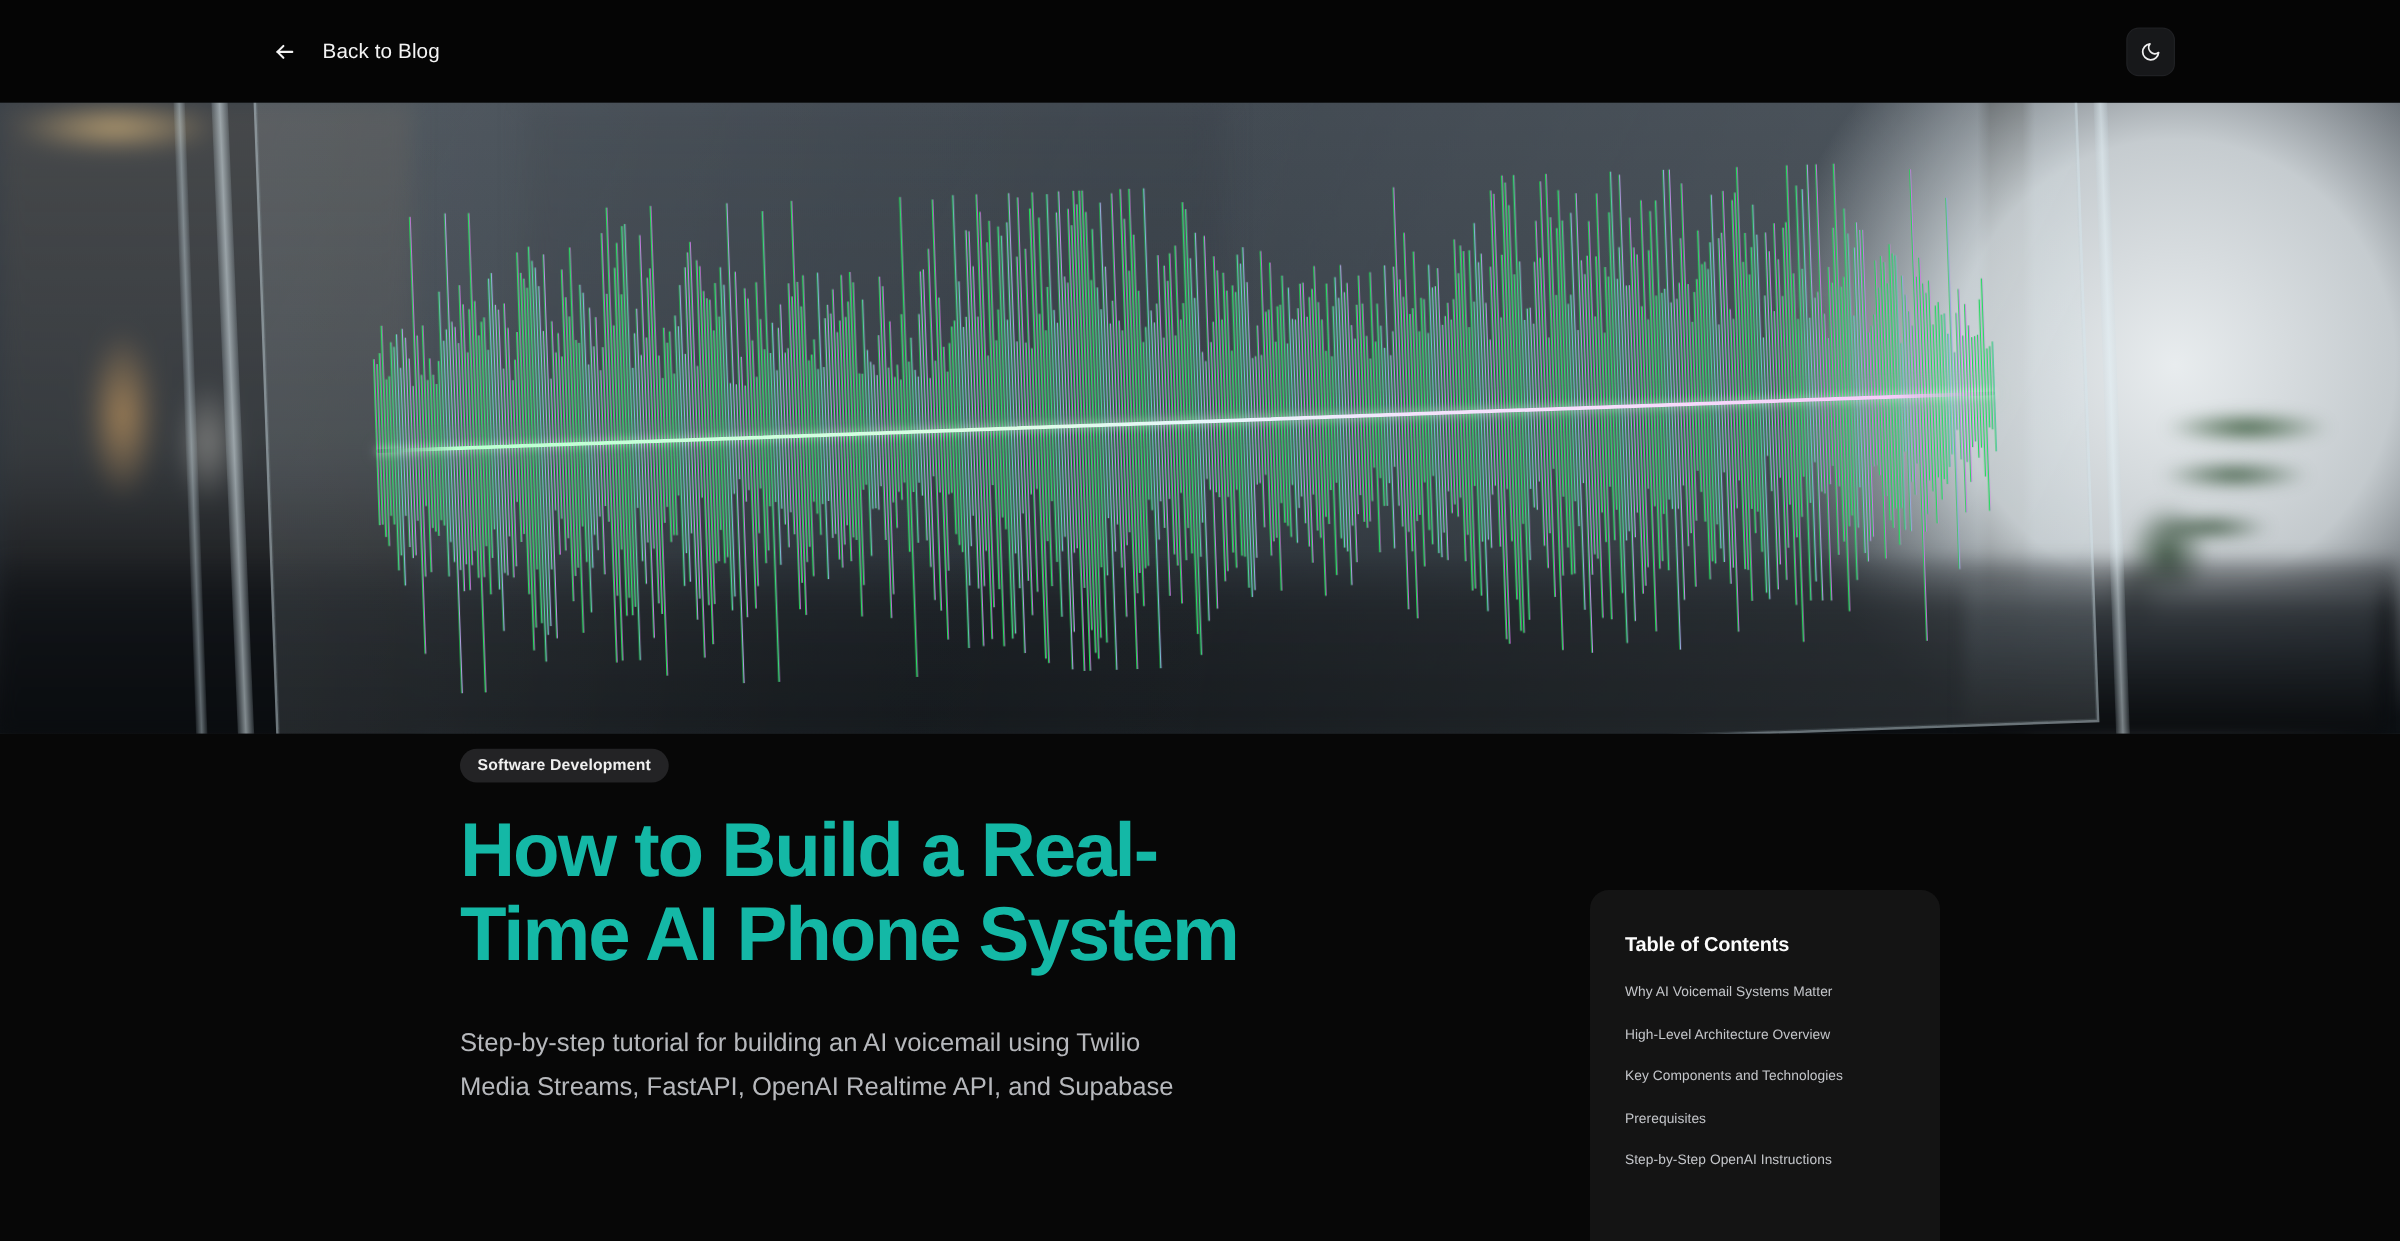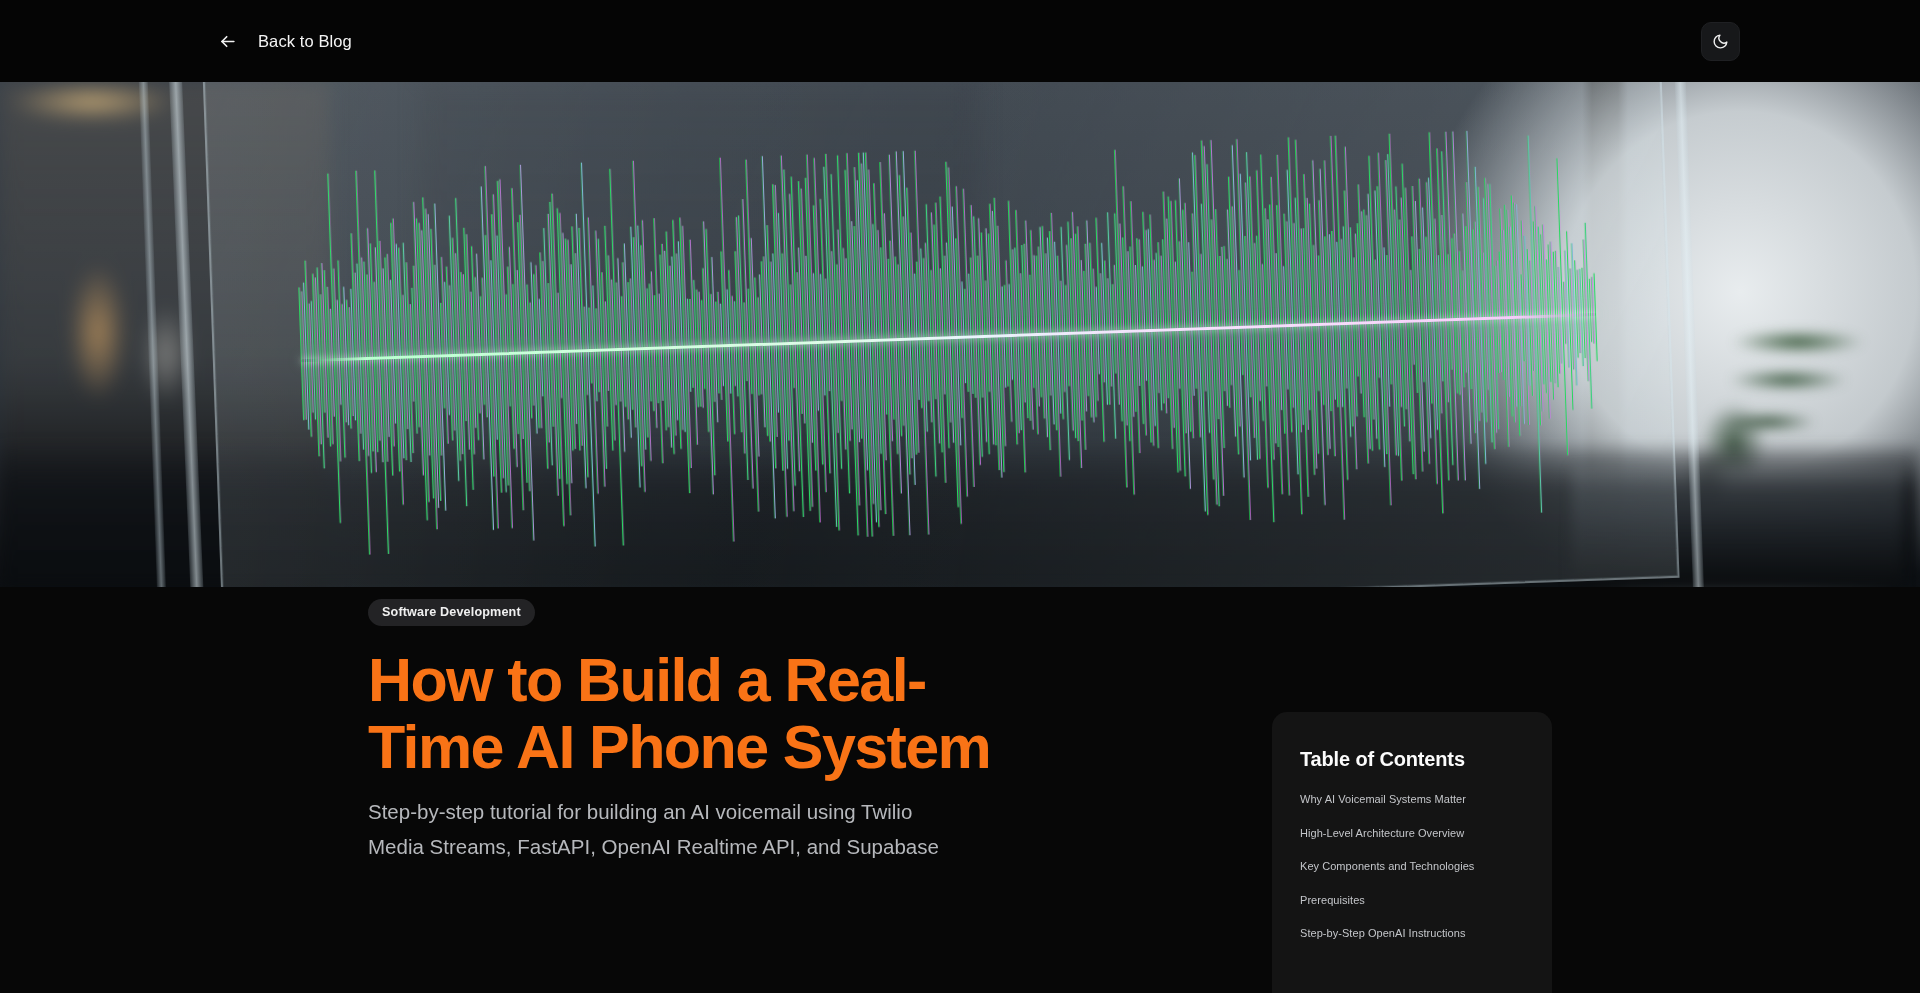--- a/index.html
+++ b/index.html
@@ -199,44 +199,44 @@
     font-size: 12.6px;
     font-weight: 700;
     letter-spacing: .15px;
   }
   .post-title {
     margin-top: 21px;
     font-size: 61px;
     line-height: 1.1;
     font-weight: 700;
     letter-spacing: -1.6px;
-    color: #f97316;
+    color: #14b8a6;
     max-width: 640px;
   }
   .post-sub {
-    margin-top: 14px;
+    margin-top: 37px;
     font-size: 20.5px;
     line-height: 1.68;
     color: #b6b8bc;
     font-weight: 400;
     max-width: 600px;
   }
 
   
   .toc {
     position: absolute;
     left: 1272px; top: 125px;
     width: 280px; height: 330px;
     background: #141414;
     border-radius: 15px;
     padding: 36px 28px 0 28px;
     overflow: hidden;
   }
   .toc-title {
-    font-size: 20px;
+    font-size: 16px;
     font-weight: 700;
     color: #fcfcfc;
     letter-spacing: -.15px;
     margin-bottom: 22px;
   }
   .toc-list { list-style: none; }
   .toc-item { margin-bottom: 21.5px; }
   .toc-link {
     display: block;
     font-size: 11px;

